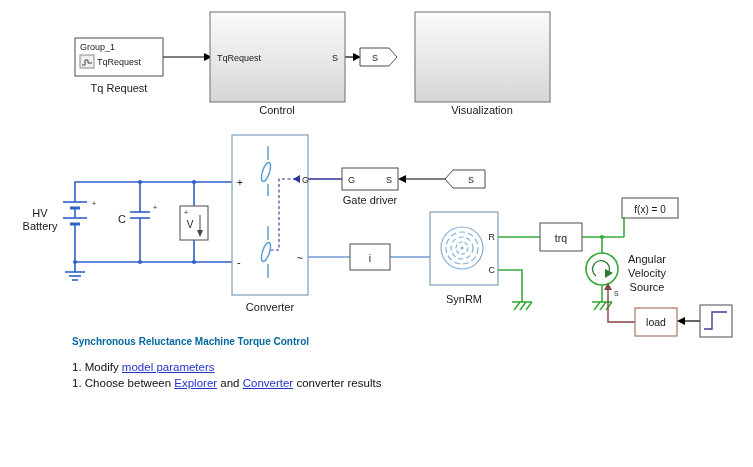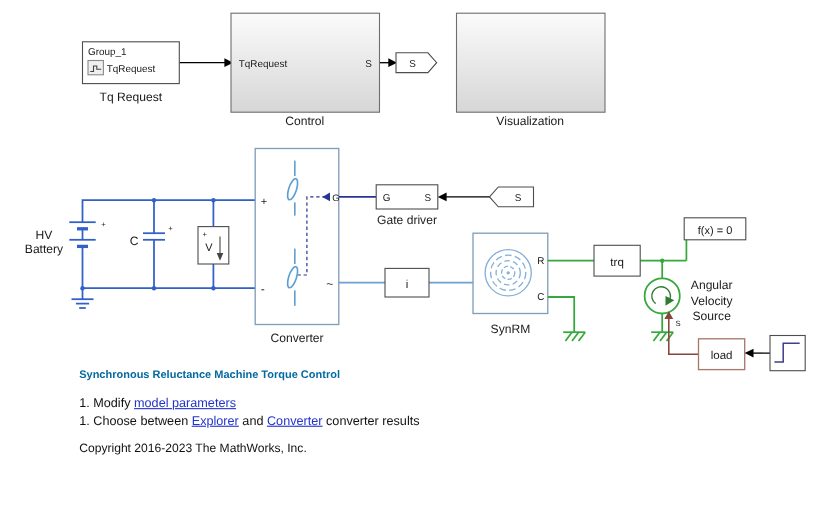--- a/index.html
+++ b/index.html
@@ -229,14 +229,13 @@
     <polyline points="704,329 712,329 712,312 727,312" fill="none" stroke="#3f3f8f" stroke-width="1.4"></polyline>
   </g>
 </svg>
 
 <div class="annotations">
   <div class="title">Synchronous Reluctance Machine Torque Control</div>
   <div class="steps">
     <div class="step"><span>1. Modify </span><span class="link">model parameters</span><span></span><span class="link"></span><span></span></div>
     <div class="step"><span>1. Choose between </span><span class="link">Explorer</span><span> and </span><span class="link">Converter</span><span> converter results</span></div>
   </div>
-  <div class="copyright">Copyright 2016-2023 The MathWorks, Inc.</div>
 </div>
 
 </body></html>

